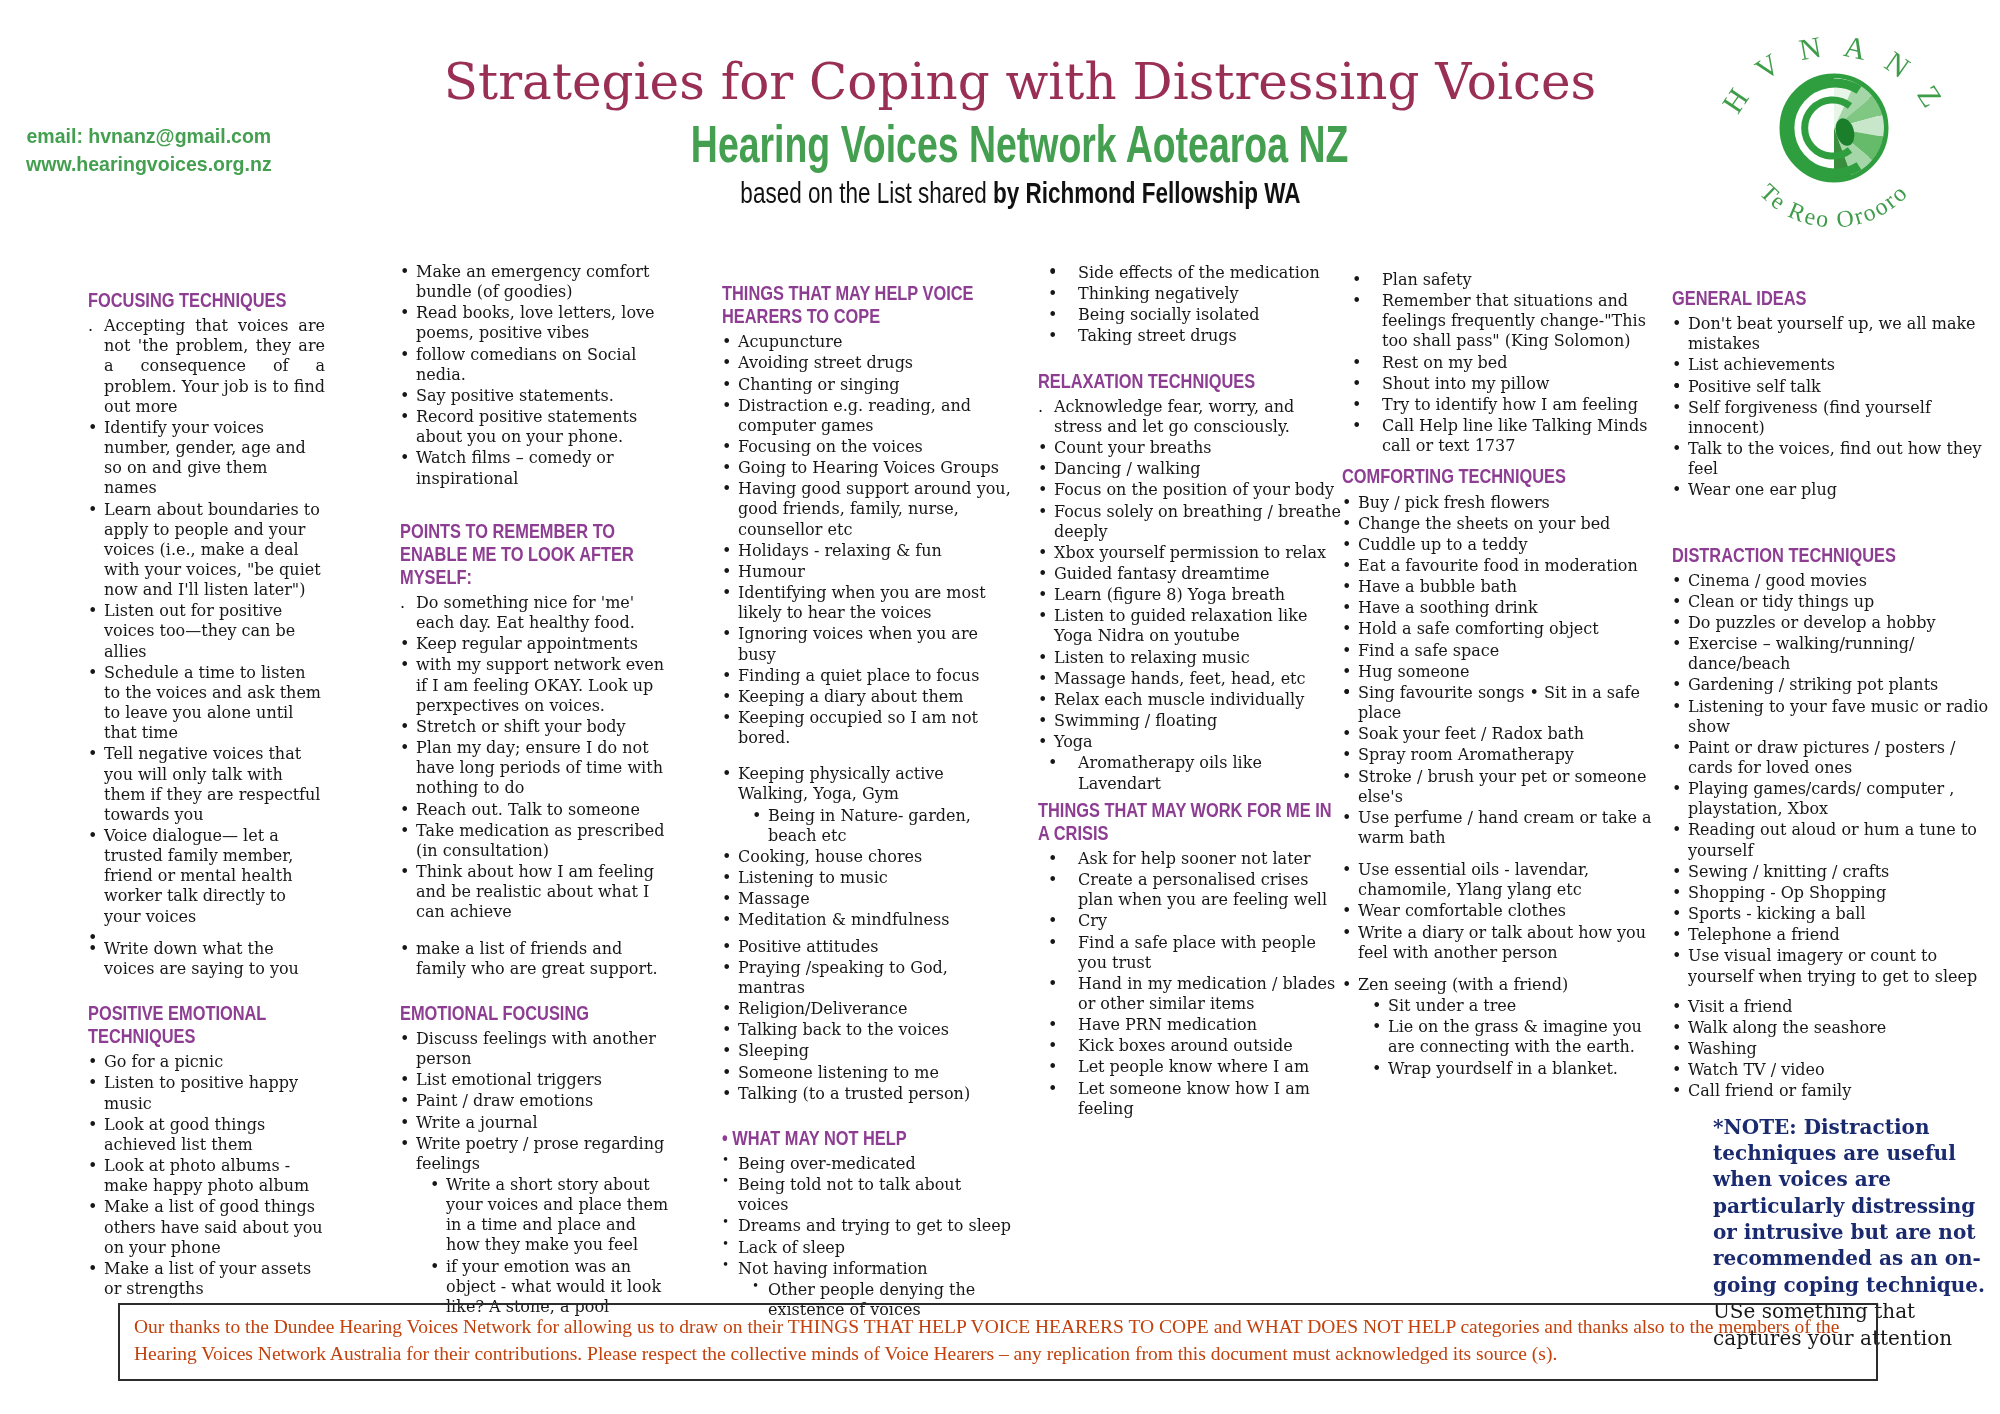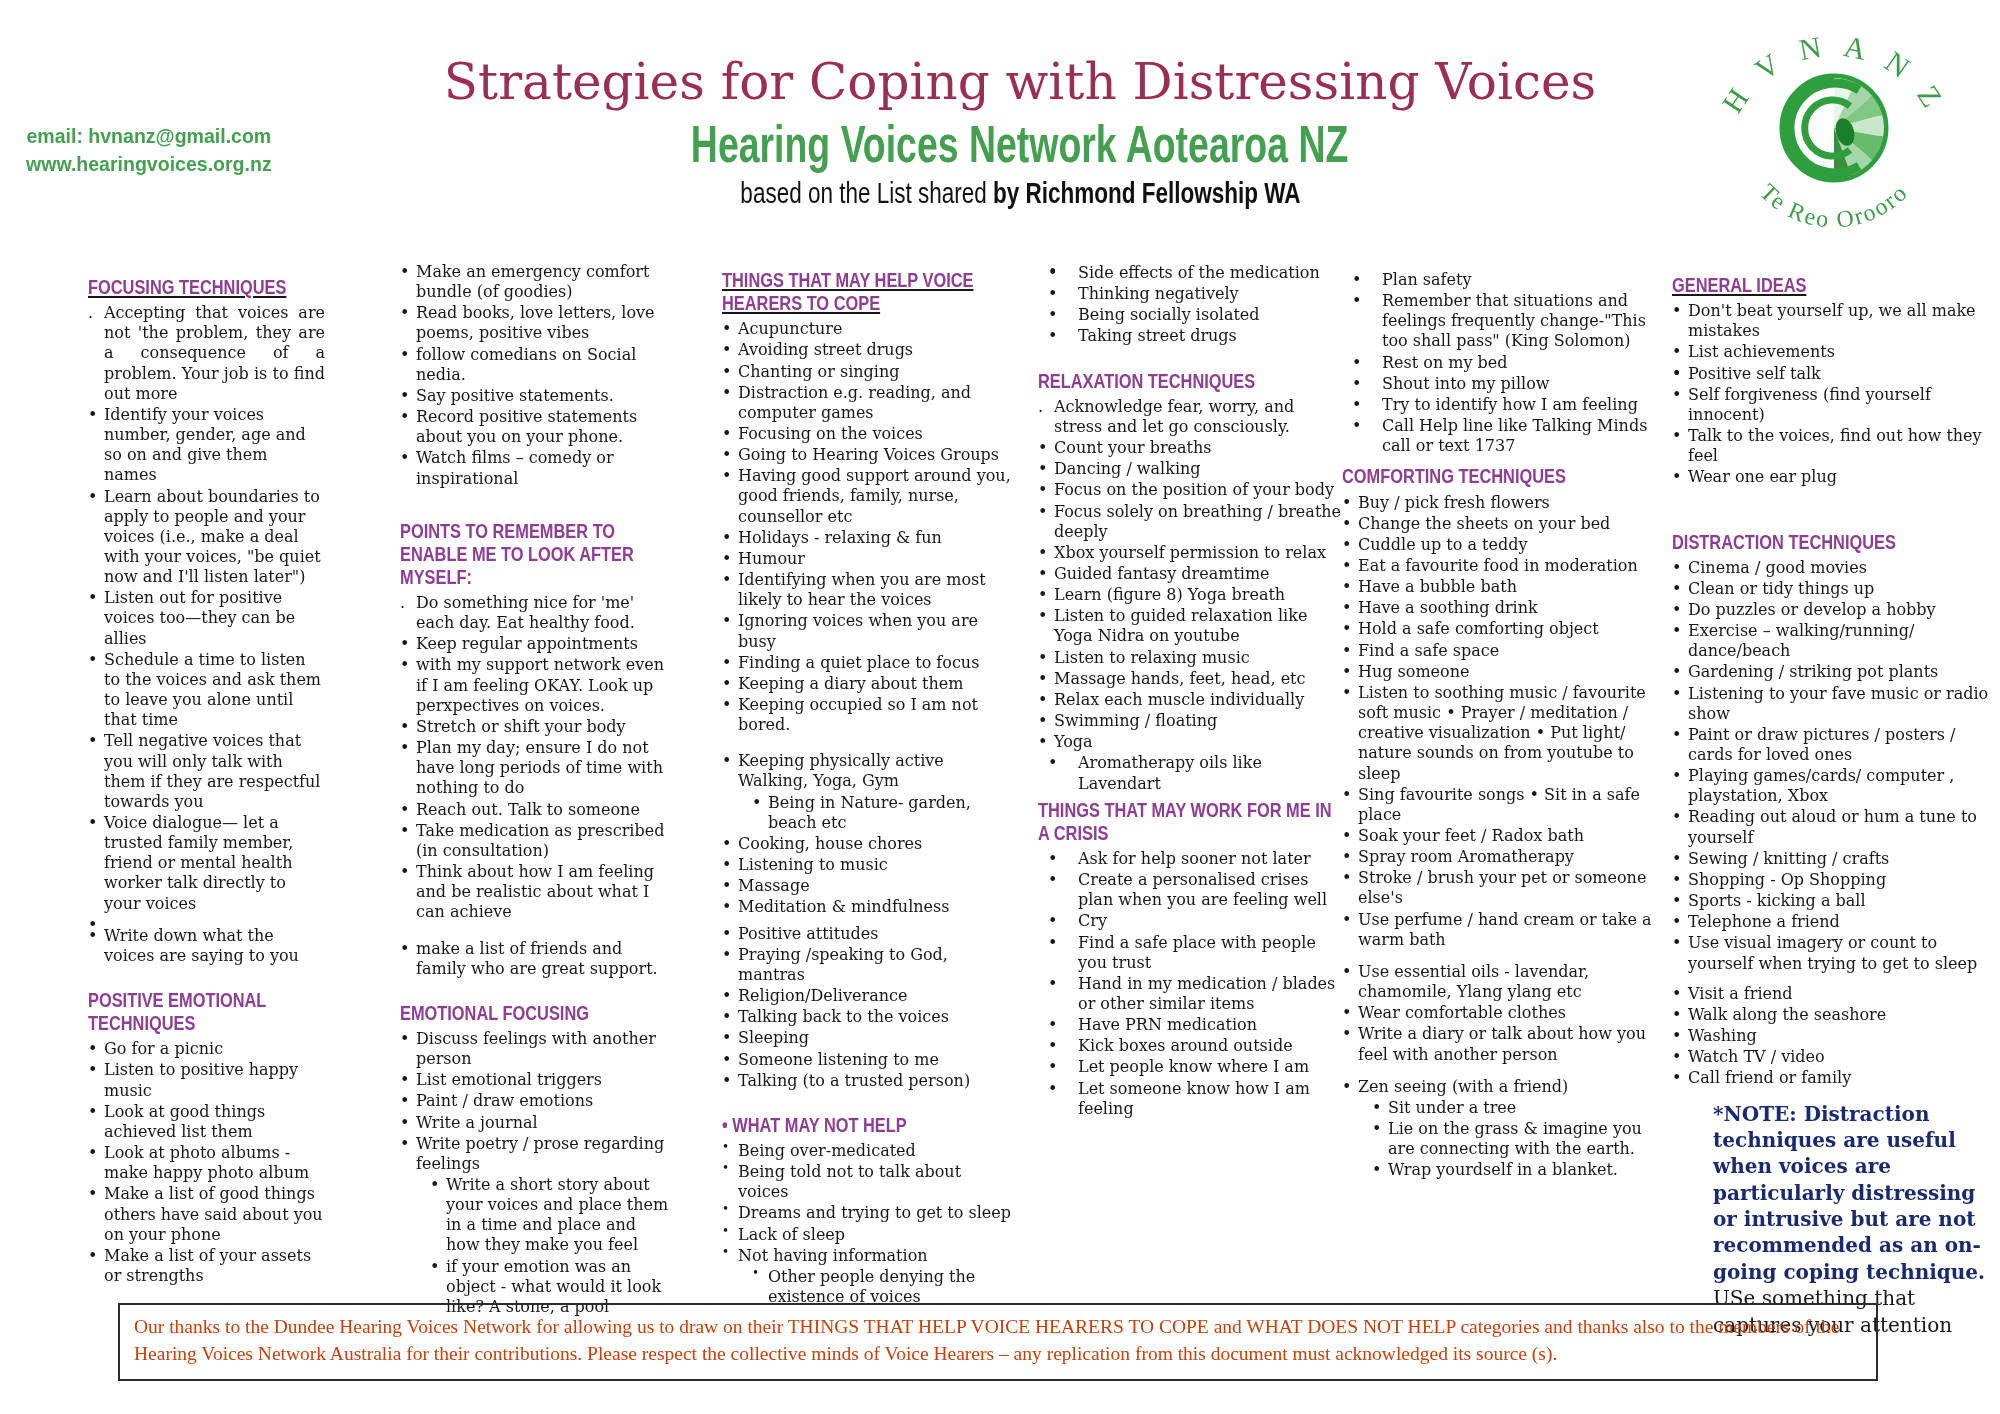--- a/index.html
+++ b/index.html
@@ -28,21 +28,21 @@
   
   .col{position:absolute;font-size:16px;line-height:1.26;}
   .col1{left:88px;  top:272px;width:237px;}
   .col2{left:400px; top:262px;width:272px;}
   .col3{left:722px; top:265px;width:294px;}
   .col4{left:1038px;top:262px;width:308px;}
   .col5{left:1342px;top:270px;width:317px;}
   .col6{left:1672px;top:270px;width:324px;}
 
   .sec-h-wrap{margin:22px 0 5px 0;}
-  .sec-h-wrap:first-child{margin-top:3px;text-decoration:underline;}
+  .sec-h-wrap:first-child{margin-top:16px;}
   .sec-h{display:block;font-family:"Liberation Sans",sans-serif;font-weight:700;font-size:21px;
          line-height:1.1;color:var(--purple);transform:scaleX(.78);transform-origin:left top;
          width:128%;}
   .item{position:relative;padding-left:16px;margin-bottom:1px;}
   .item .bullet{position:absolute;left:0;top:0;}
   .item.sp{padding-left:40px;}
   .item.sp .bullet{left:10px;}
   .item.ind{margin-left:30px;}
   .item.just{text-align:justify;}
   .item.tb .bullet{font-size:12px;top:-1px;}
@@ -244,21 +244,21 @@
       </div>
       <div class="item"><span class="bullet">•</span><span class="txt">Buy / pick fresh flowers</span></div>
       <div class="item"><span class="bullet">•</span><span class="txt">Change the sheets on your bed</span></div>
       <div class="item"><span class="bullet">•</span><span class="txt">Cuddle up to a teddy</span></div>
       <div class="item"><span class="bullet">•</span><span class="txt">Eat a favourite food in moderation</span></div>
       <div class="item"><span class="bullet">•</span><span class="txt">Have a bubble bath</span></div>
       <div class="item"><span class="bullet">•</span><span class="txt">Have a soothing drink</span></div>
       <div class="item"><span class="bullet">•</span><span class="txt">Hold a safe comforting object</span></div>
       <div class="item"><span class="bullet">•</span><span class="txt">Find a safe space</span></div>
       <div class="item"><span class="bullet">•</span><span class="txt">Hug someone</span></div>
-      <div class="item"><span class="bullet">•</span><span class="txt">Listen to soothing music / favourite soft music • Prayer / meditation / creative visualization • Put light/ nature sounds on from youtube to sleep</span></div>
+      <div class="item"><span class="bullet">•</span></div>
       <div class="item"><span class="bullet">•</span><span class="txt">Sing favourite songs • Sit in a safe place</span></div>
       <div class="item"><span class="bullet">•</span><span class="txt">Soak your feet / Radox bath</span></div>
       <div class="item"><span class="bullet">•</span><span class="txt">Spray room Aromatherapy</span></div>
       <div class="item"><span class="bullet">•</span><span class="txt">Stroke / brush your pet or someone else's</span></div>
       <div class="item"><span class="bullet">•</span><span class="txt">Use perfume / hand cream or take a warm bath</span></div>
       <div class="item" style="margin-top: 12px;"><span class="bullet">•</span><span class="txt">Use essential oils - lavendar, chamomile, Ylang ylang etc</span></div>
       <div class="item"><span class="bullet">•</span><span class="txt">Wear comfortable clothes</span></div>
       <div class="item"><span class="bullet">•</span><span class="txt">Write a diary or talk about how you feel with another person</span></div>
       <div class="item" style="margin-top: 12px;"><span class="bullet">•</span><span class="txt">Zen seeing (with a friend)</span></div>
       <div class="item ind"><span class="bullet">•</span><span class="txt">Sit under a tree</span></div>

